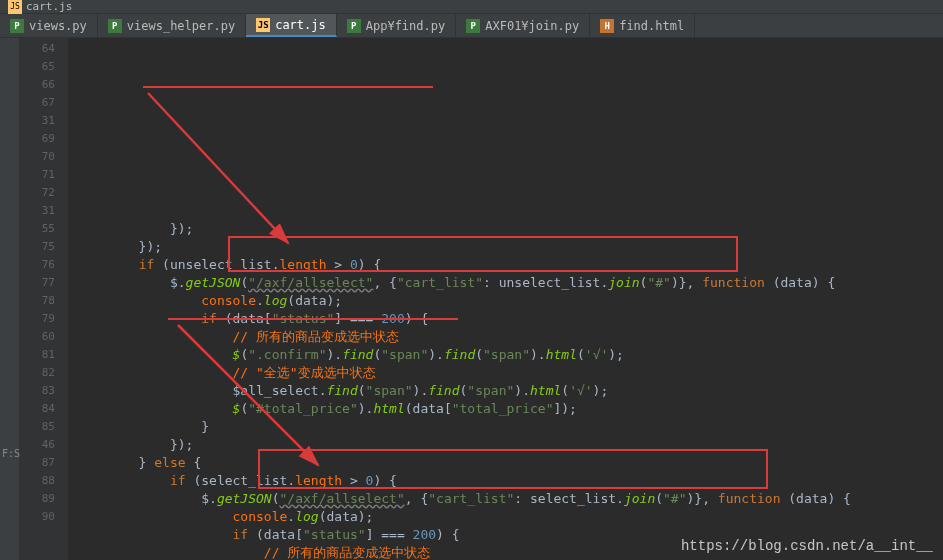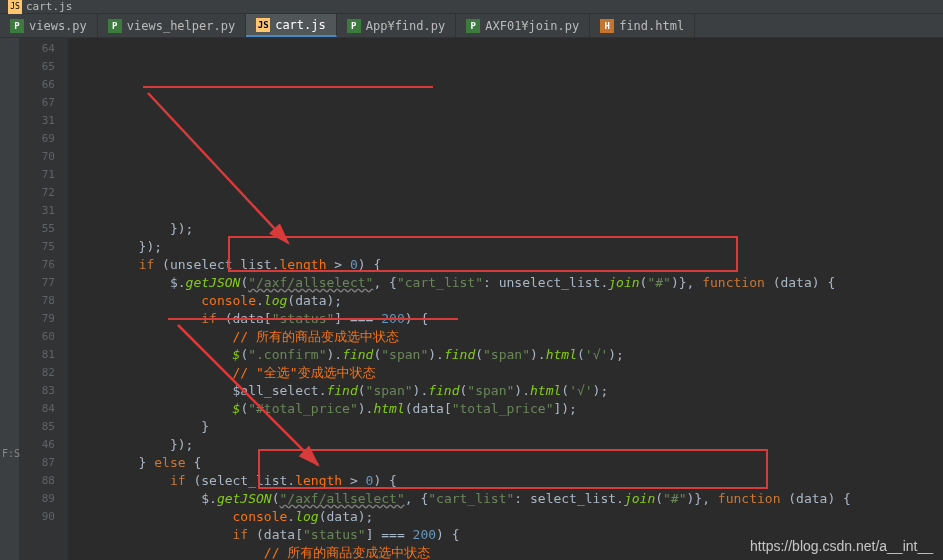--- a/index.html
+++ b/index.html
@@ -116,21 +116,21 @@
       writing-mode: horizontal-tb;
       margin-top: 12px;
     }
     .watermark {
       position: absolute;
       bottom: 6px;
       right: 10px;
       color: #e0e0e0;
       font-size: 14px;
       opacity: 0.85;
-      font-family: Liberation Sans, sans-serif;
+      font-family: Liberation Mono, monospace;
     }
     svg.arrow { position:absolute; pointer-events:none; }
   </style>
 </head>
 <body>
 
 <div class="top-bar">
   <span class="icon-js">JS</span>
   <span>cart.js</span>
 </div>

